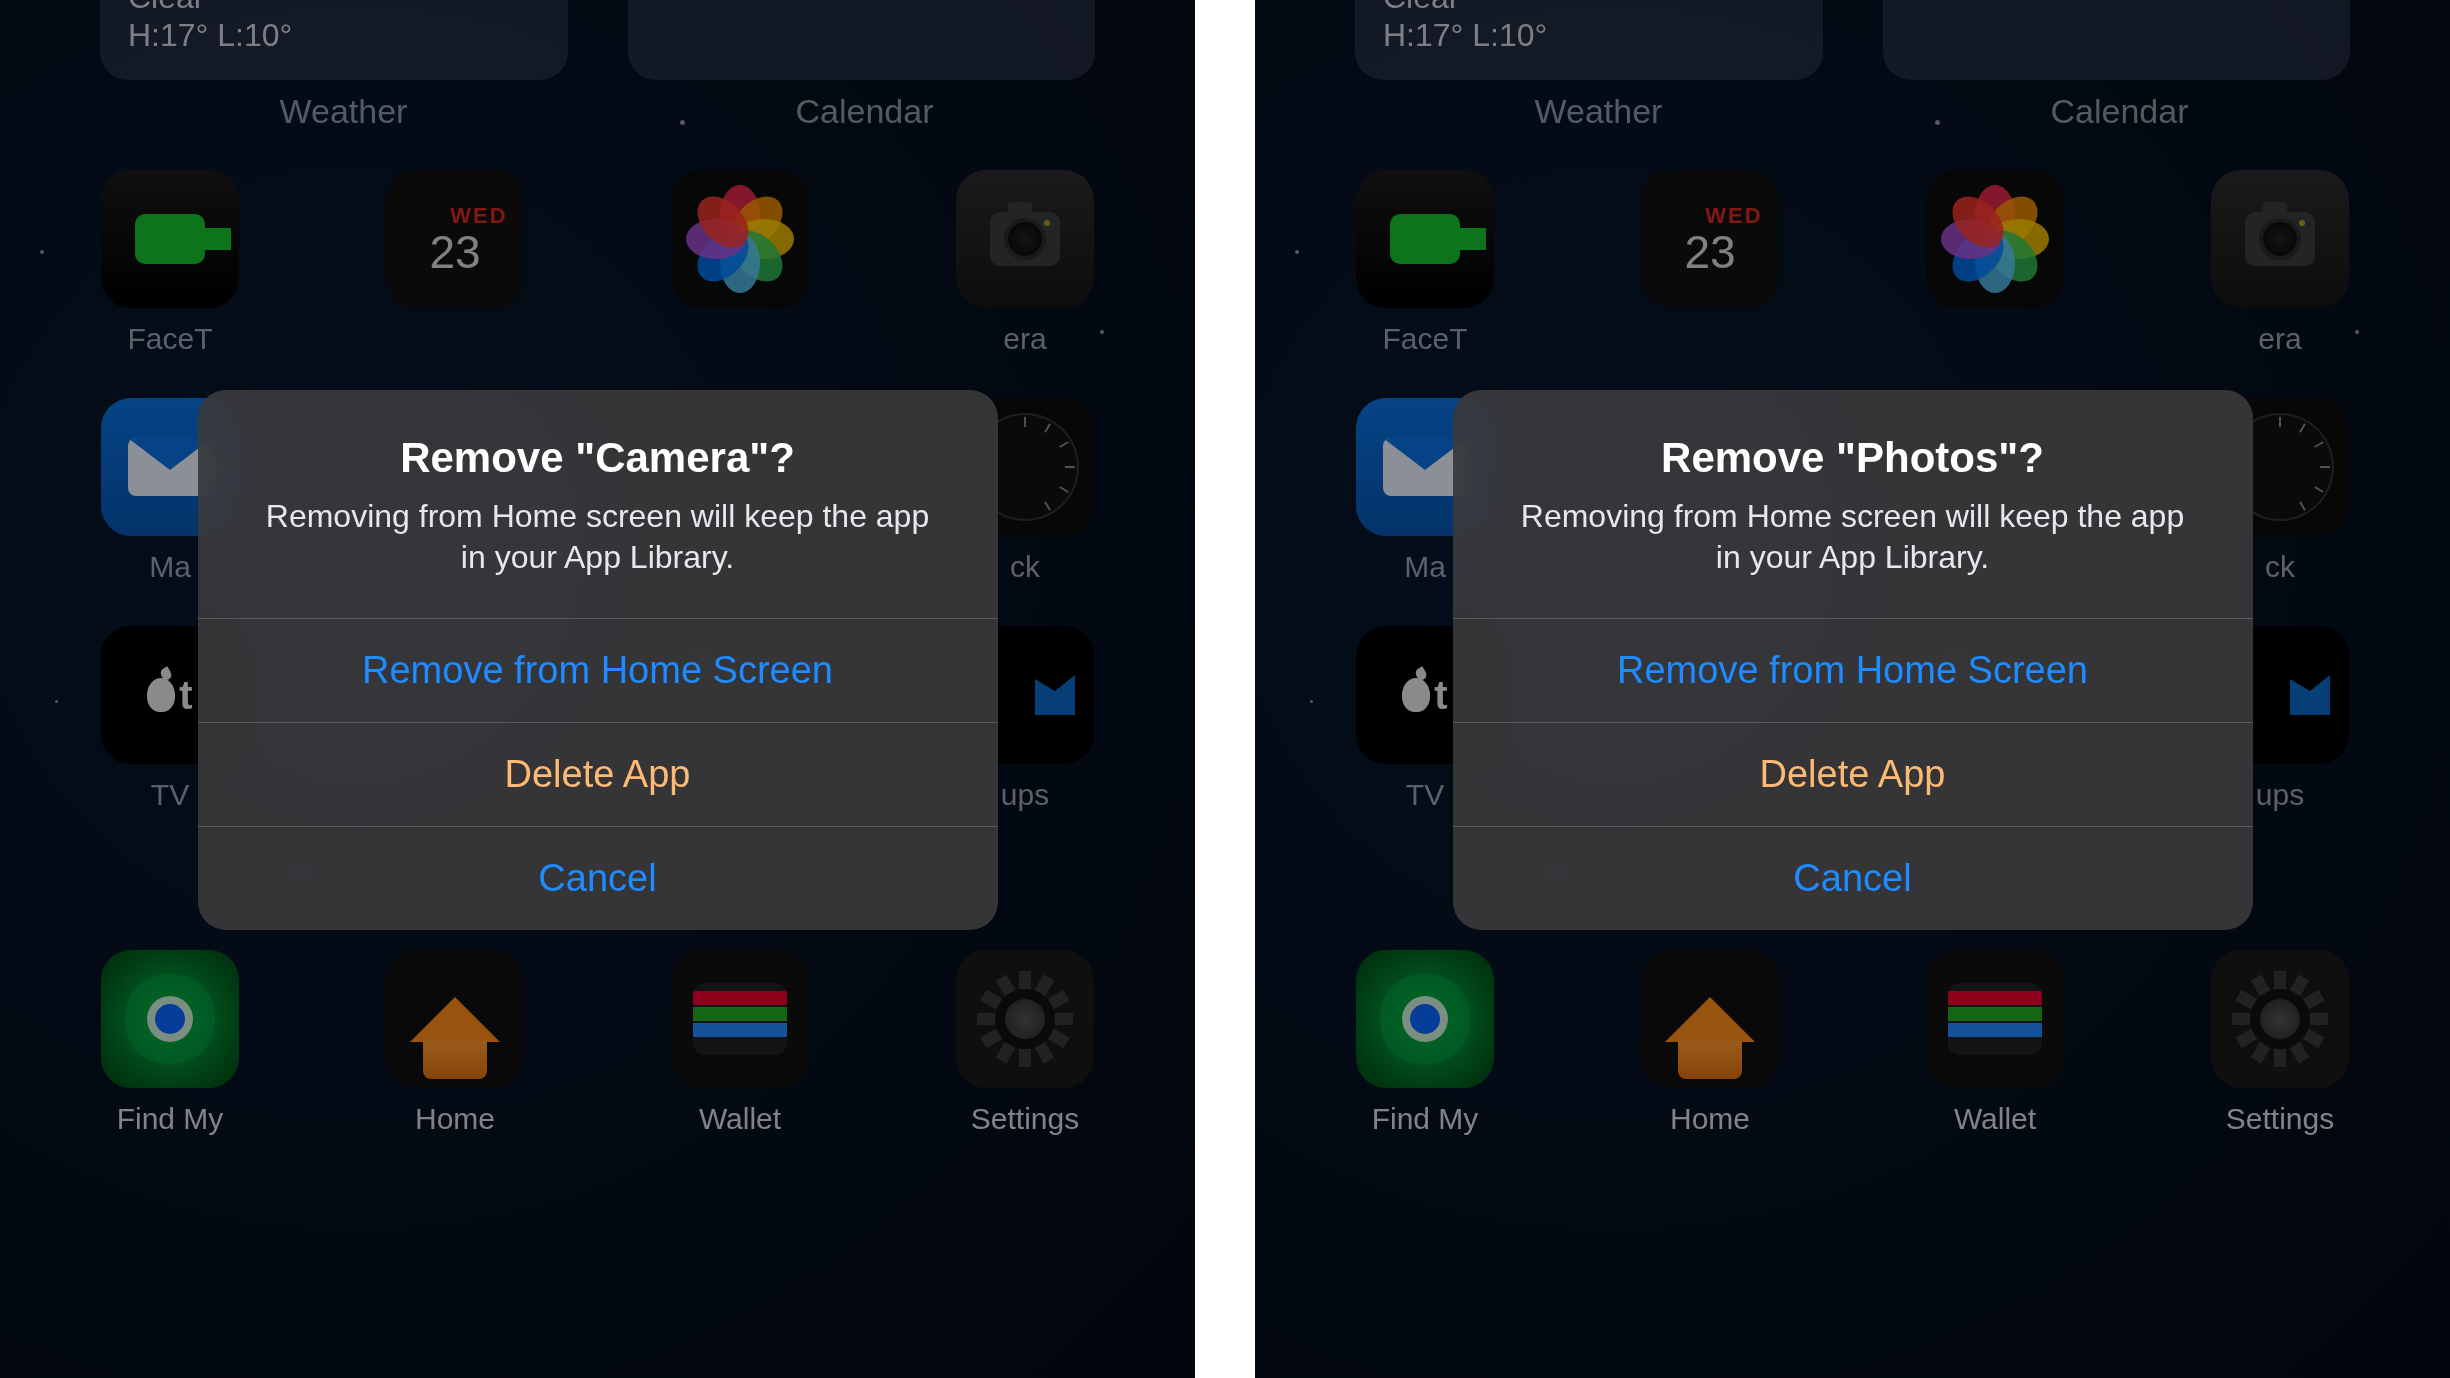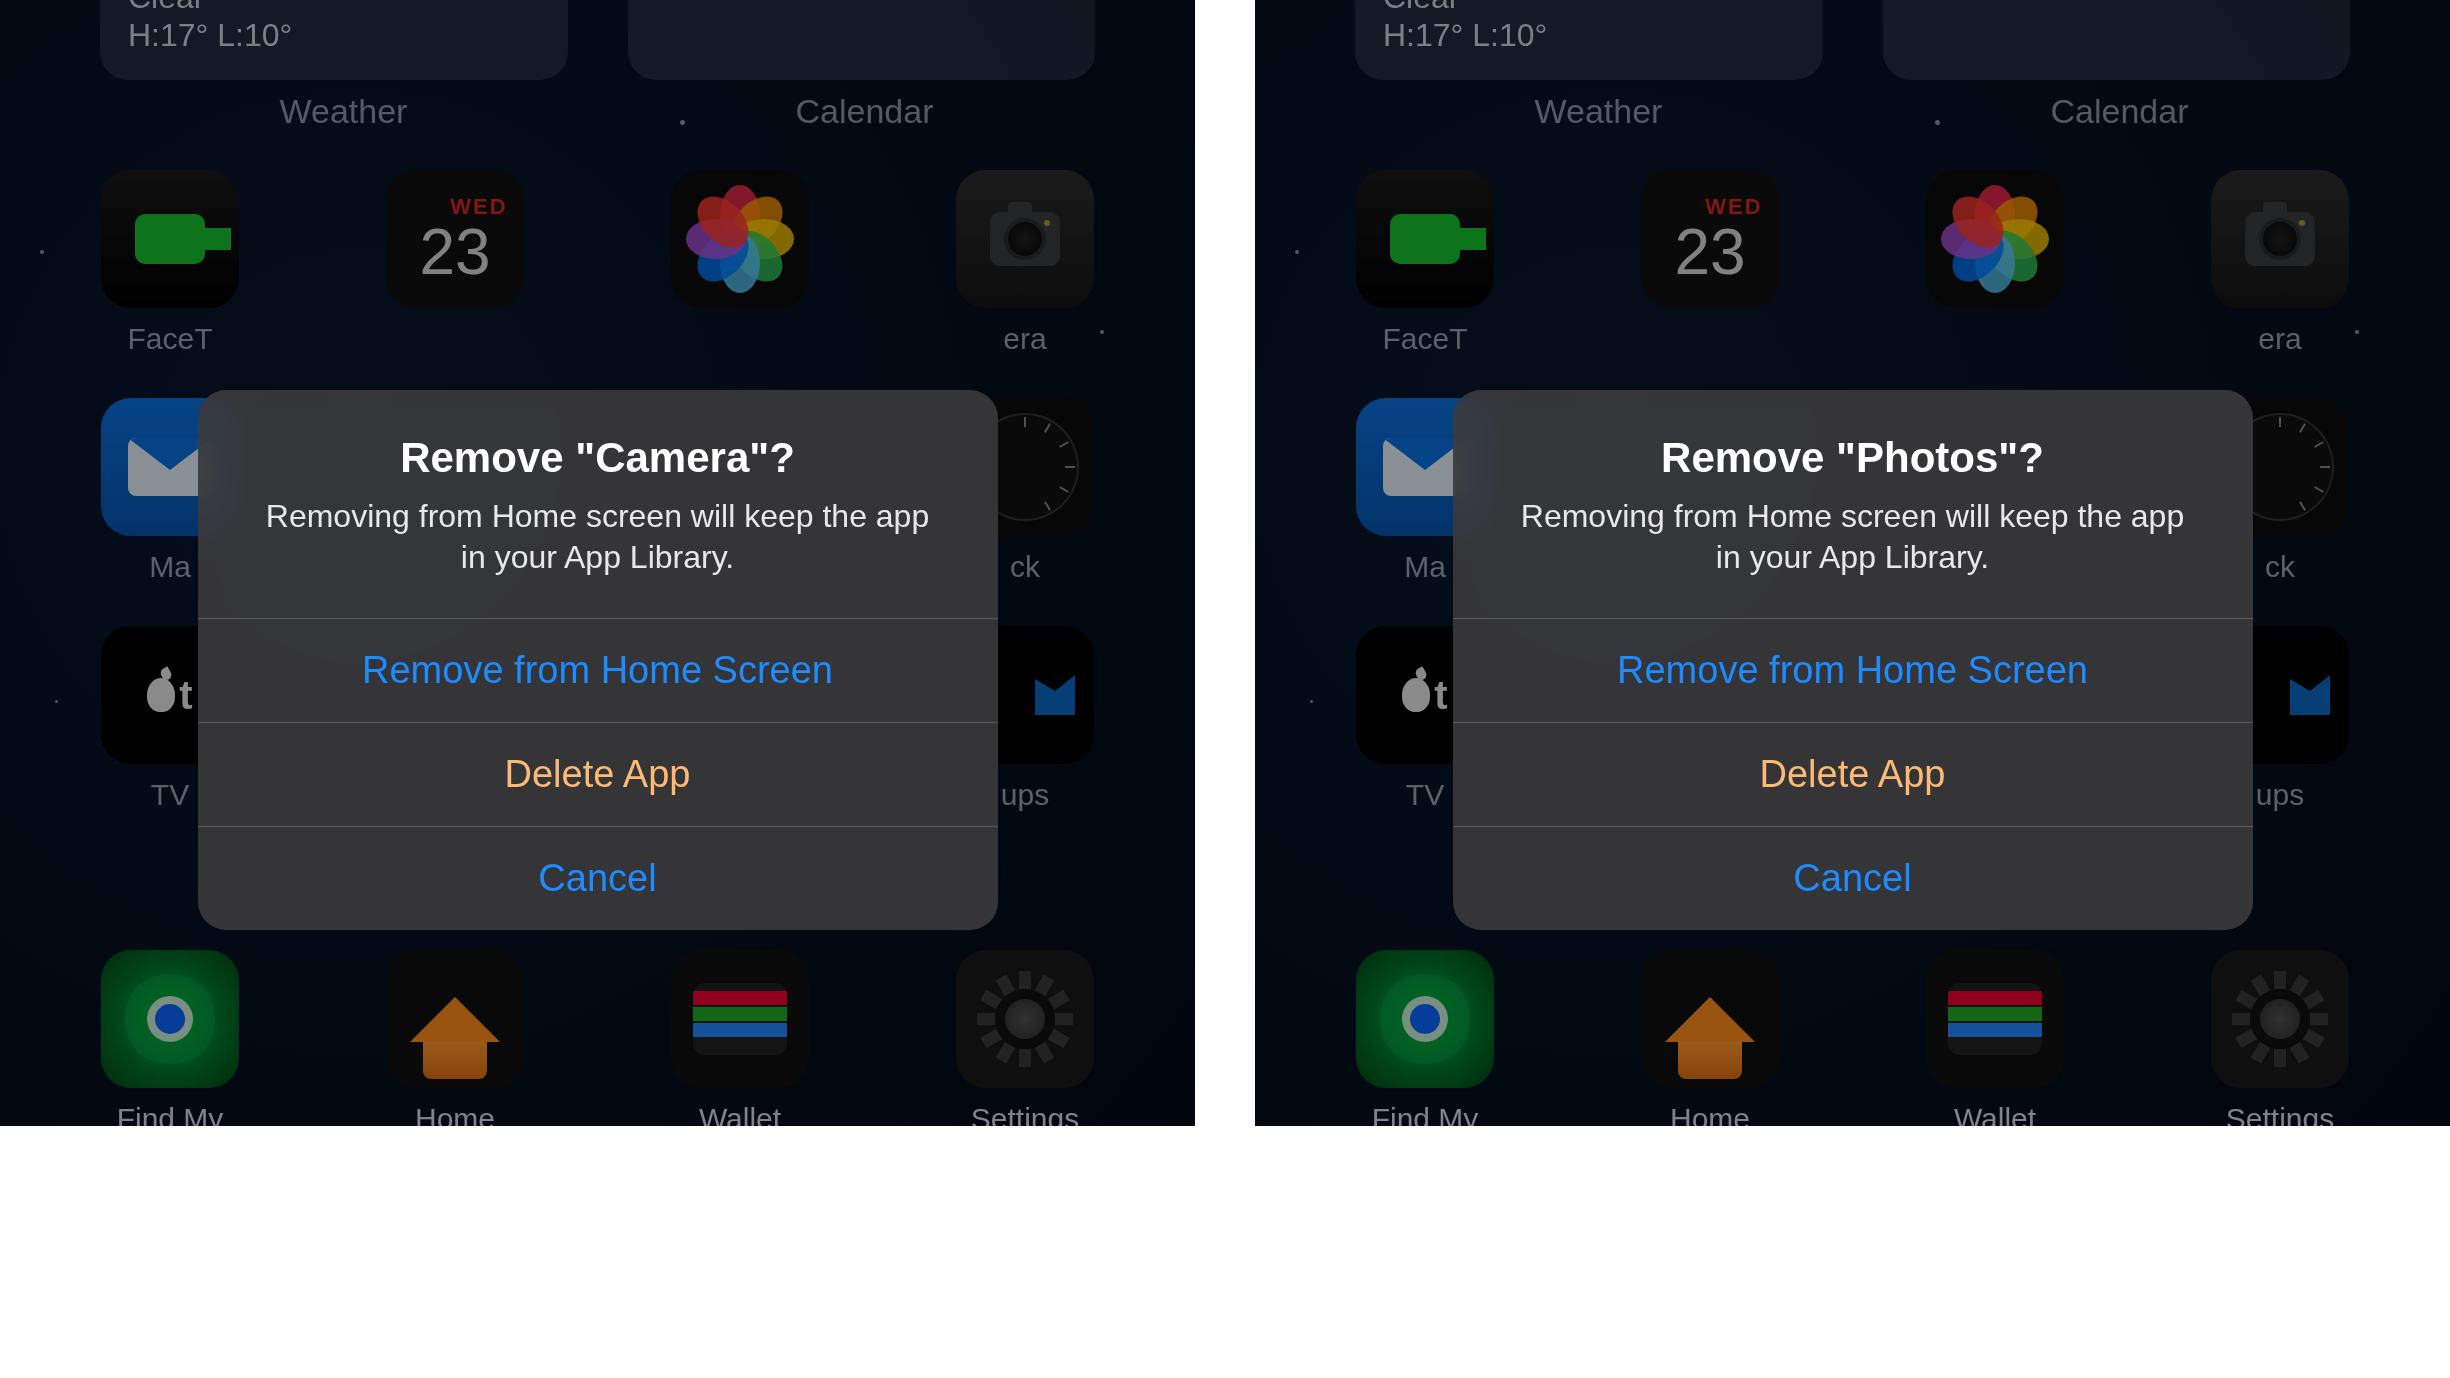--- a/index.html
+++ b/index.html
@@ -11,21 +11,21 @@
   }
   .container {
     width: 2450px;
     height: 1378px;
     display: flex;
     transform-origin: top left;
   }
   .panel {
     position: relative;
     width: 1195px;
-    height: 1126px;
+    height: 1378px;
     background: radial-gradient(circle at 30% 40%, #0a1830 0%, #05101f 60%, #030a17 100%);
     overflow: hidden;
   }
   .gap {
     width: 60px;
     height: 1378px;
     background: #fff;
   }
   
   .star { position: absolute; background: rgba(255,255,255,0.55); border-radius: 50%; }
@@ -106,21 +106,21 @@
   .grid.row4 .app-label { color: #d6dbe4; }
 
   
   .ic-facetime { background: linear-gradient(#1a1a1a,#000); }
   .ic-facetime::after{
     content:""; width:70px; height:50px; background:#18c22e; border-radius:10px;
     box-shadow: 40px 0 0 -14px #18c22e;
   }
   .ic-calendar { background:#111; display:flex; flex-direction:column; align-items:center; justify-content:center; }
   .cal-wed{color:#d9281e;font-size:22px;font-weight:700;letter-spacing:2px;margin-left:48px;}
-  .cal-num{color:#d8d8d8;font-size:64px;font-weight:300;line-height:1;}
+  .cal-num{color:#d8d8d8;font-size:46px;font-weight:300;line-height:1;}
   .ic-photos { background:#0d0d0d; }
   .photos-flower{
     width:100px;height:100px;position:relative;
   }
   .petal{position:absolute;left:50%;top:50%;width:40px;height:60px;border-radius:50%;transform-origin:50% 90%;opacity:.85}
   .p1{background:#ff2d55;transform:translate(-50%,-90%) rotate(0deg)}
   .p2{background:#ff9500;transform:translate(-50%,-90%) rotate(45deg)}
   .p3{background:#ffcc00;transform:translate(-50%,-90%) rotate(90deg)}
   .p4{background:#34c759;transform:translate(-50%,-90%) rotate(135deg)}
   .p5{background:#5ac8fa;transform:translate(-50%,-90%) rotate(180deg)}

